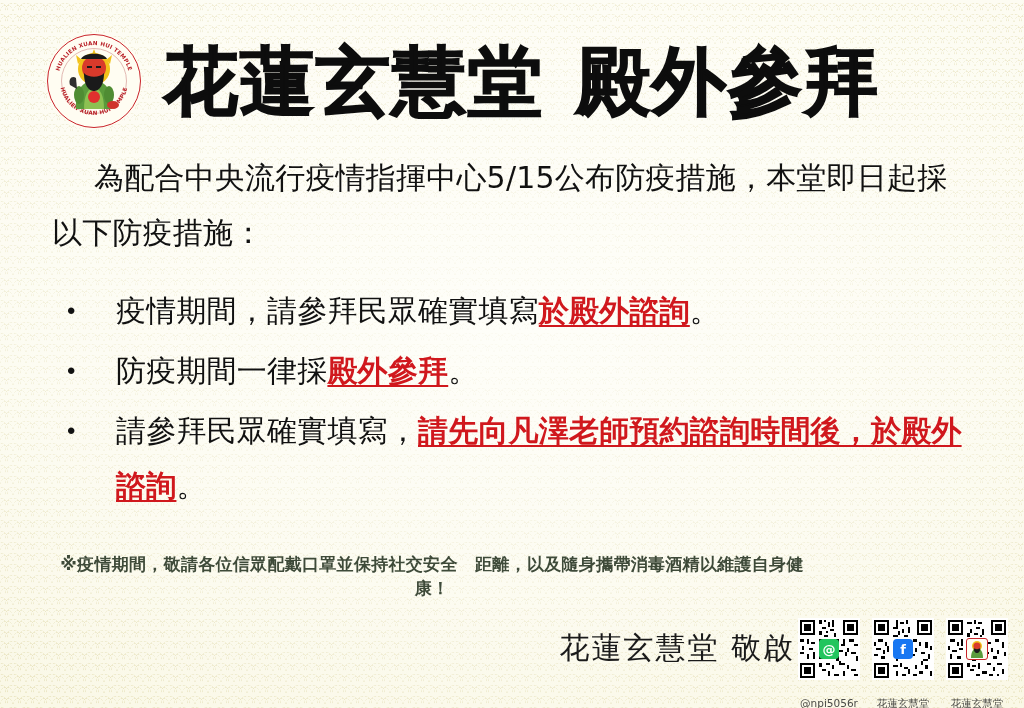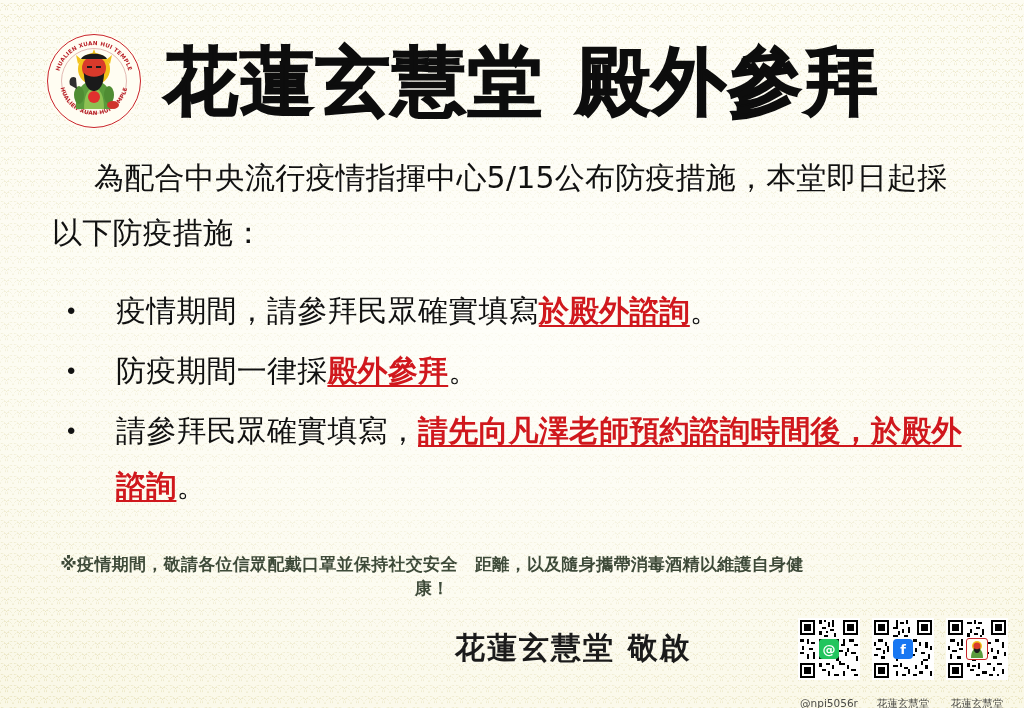--- a/index.html
+++ b/index.html
@@ -182,24 +182,24 @@
     letter-spacing: 0.3px;
     line-height: 24px;
   }
 
   
   .signature {
     position: absolute;
     left: 455px;
     top: 628px;
     width: 340px;
-    text-align: left;
+    text-align: right;
     font-family: "DejaVu Serif", "Liberation Serif", serif;
     font-size: 30px;
-    font-weight: bold;
+    font-weight: normal;
     color: #1a1a1a;
     letter-spacing: 2px;
   }
 
   
   .qr-block {
     position: absolute;
     right: 16px;
     top: 618px;
     display: flex;

